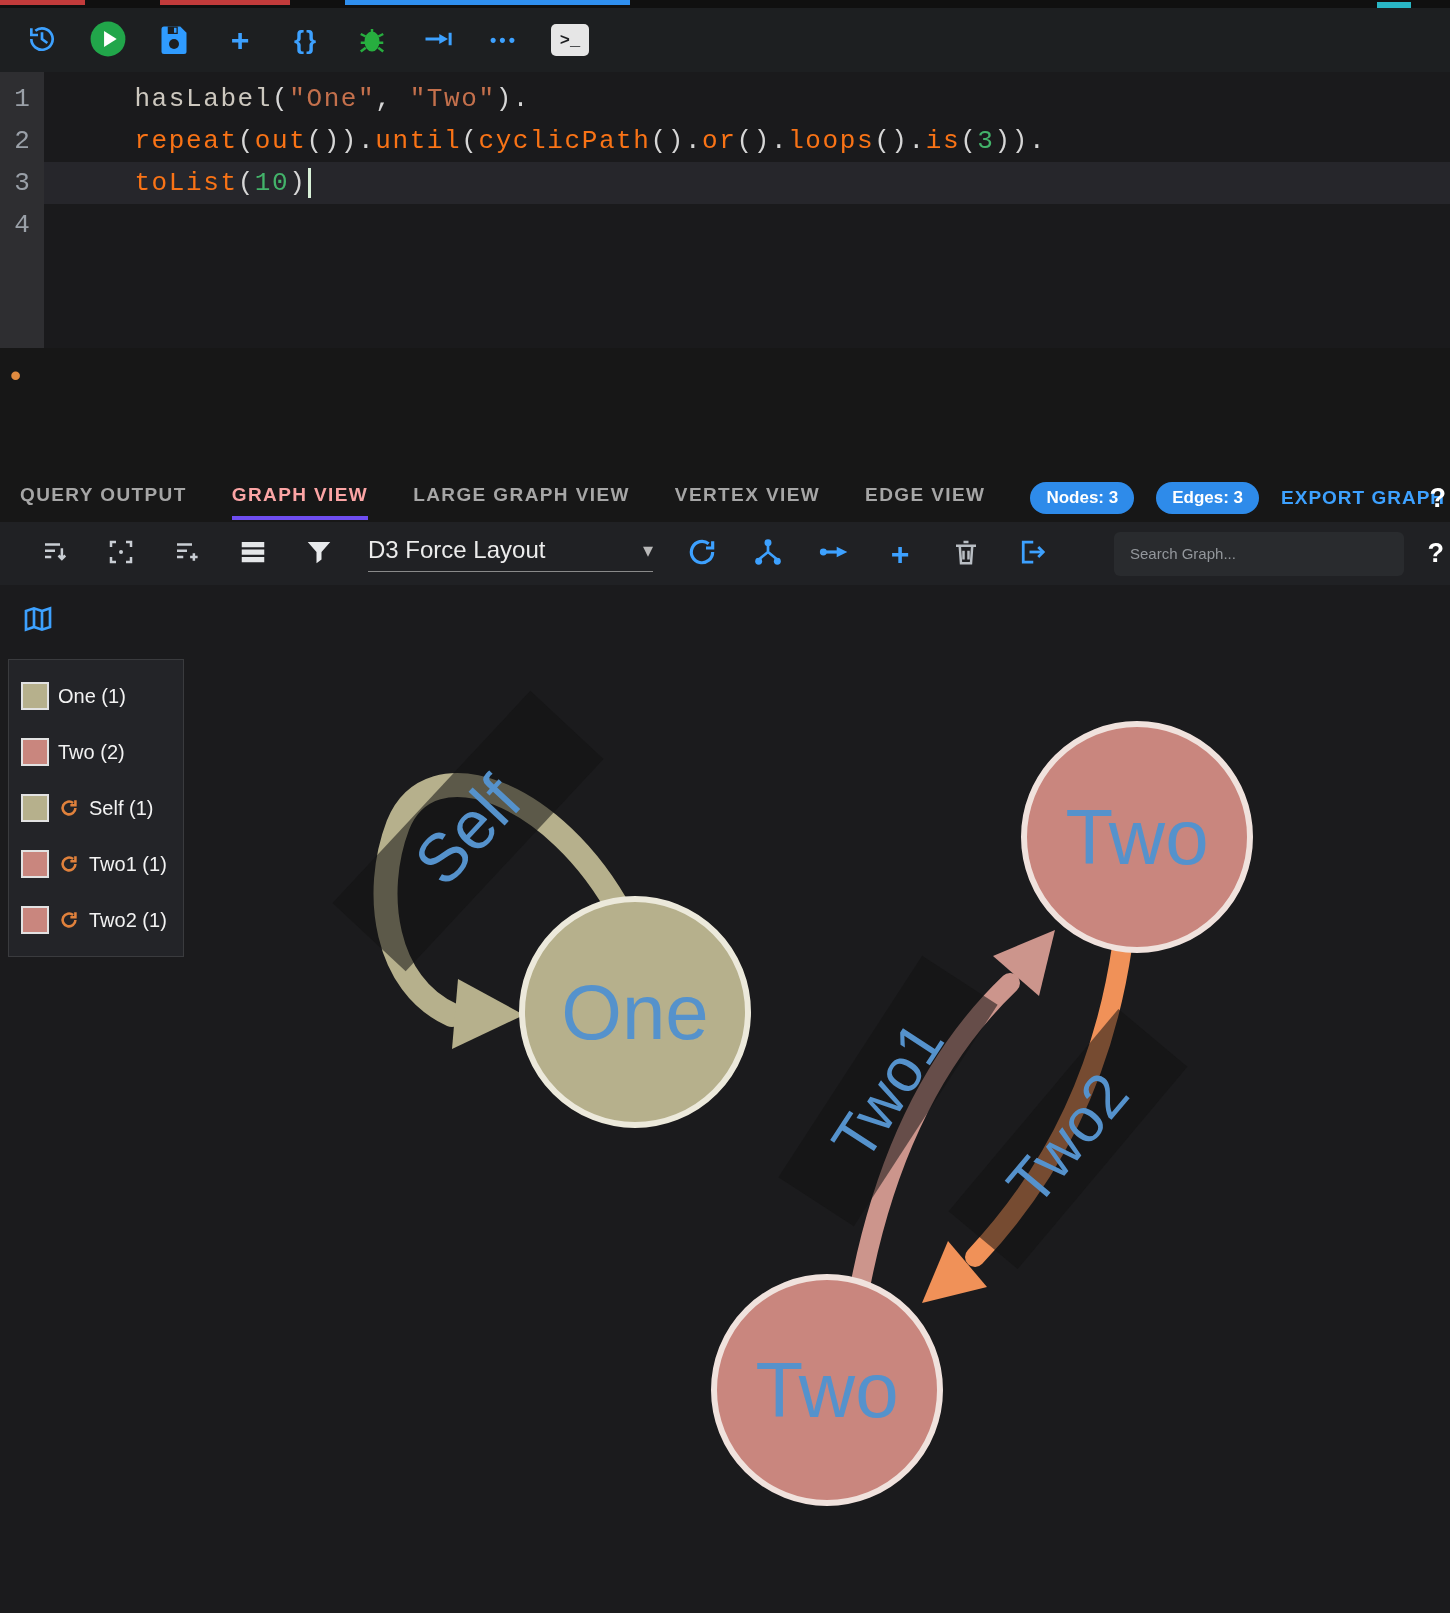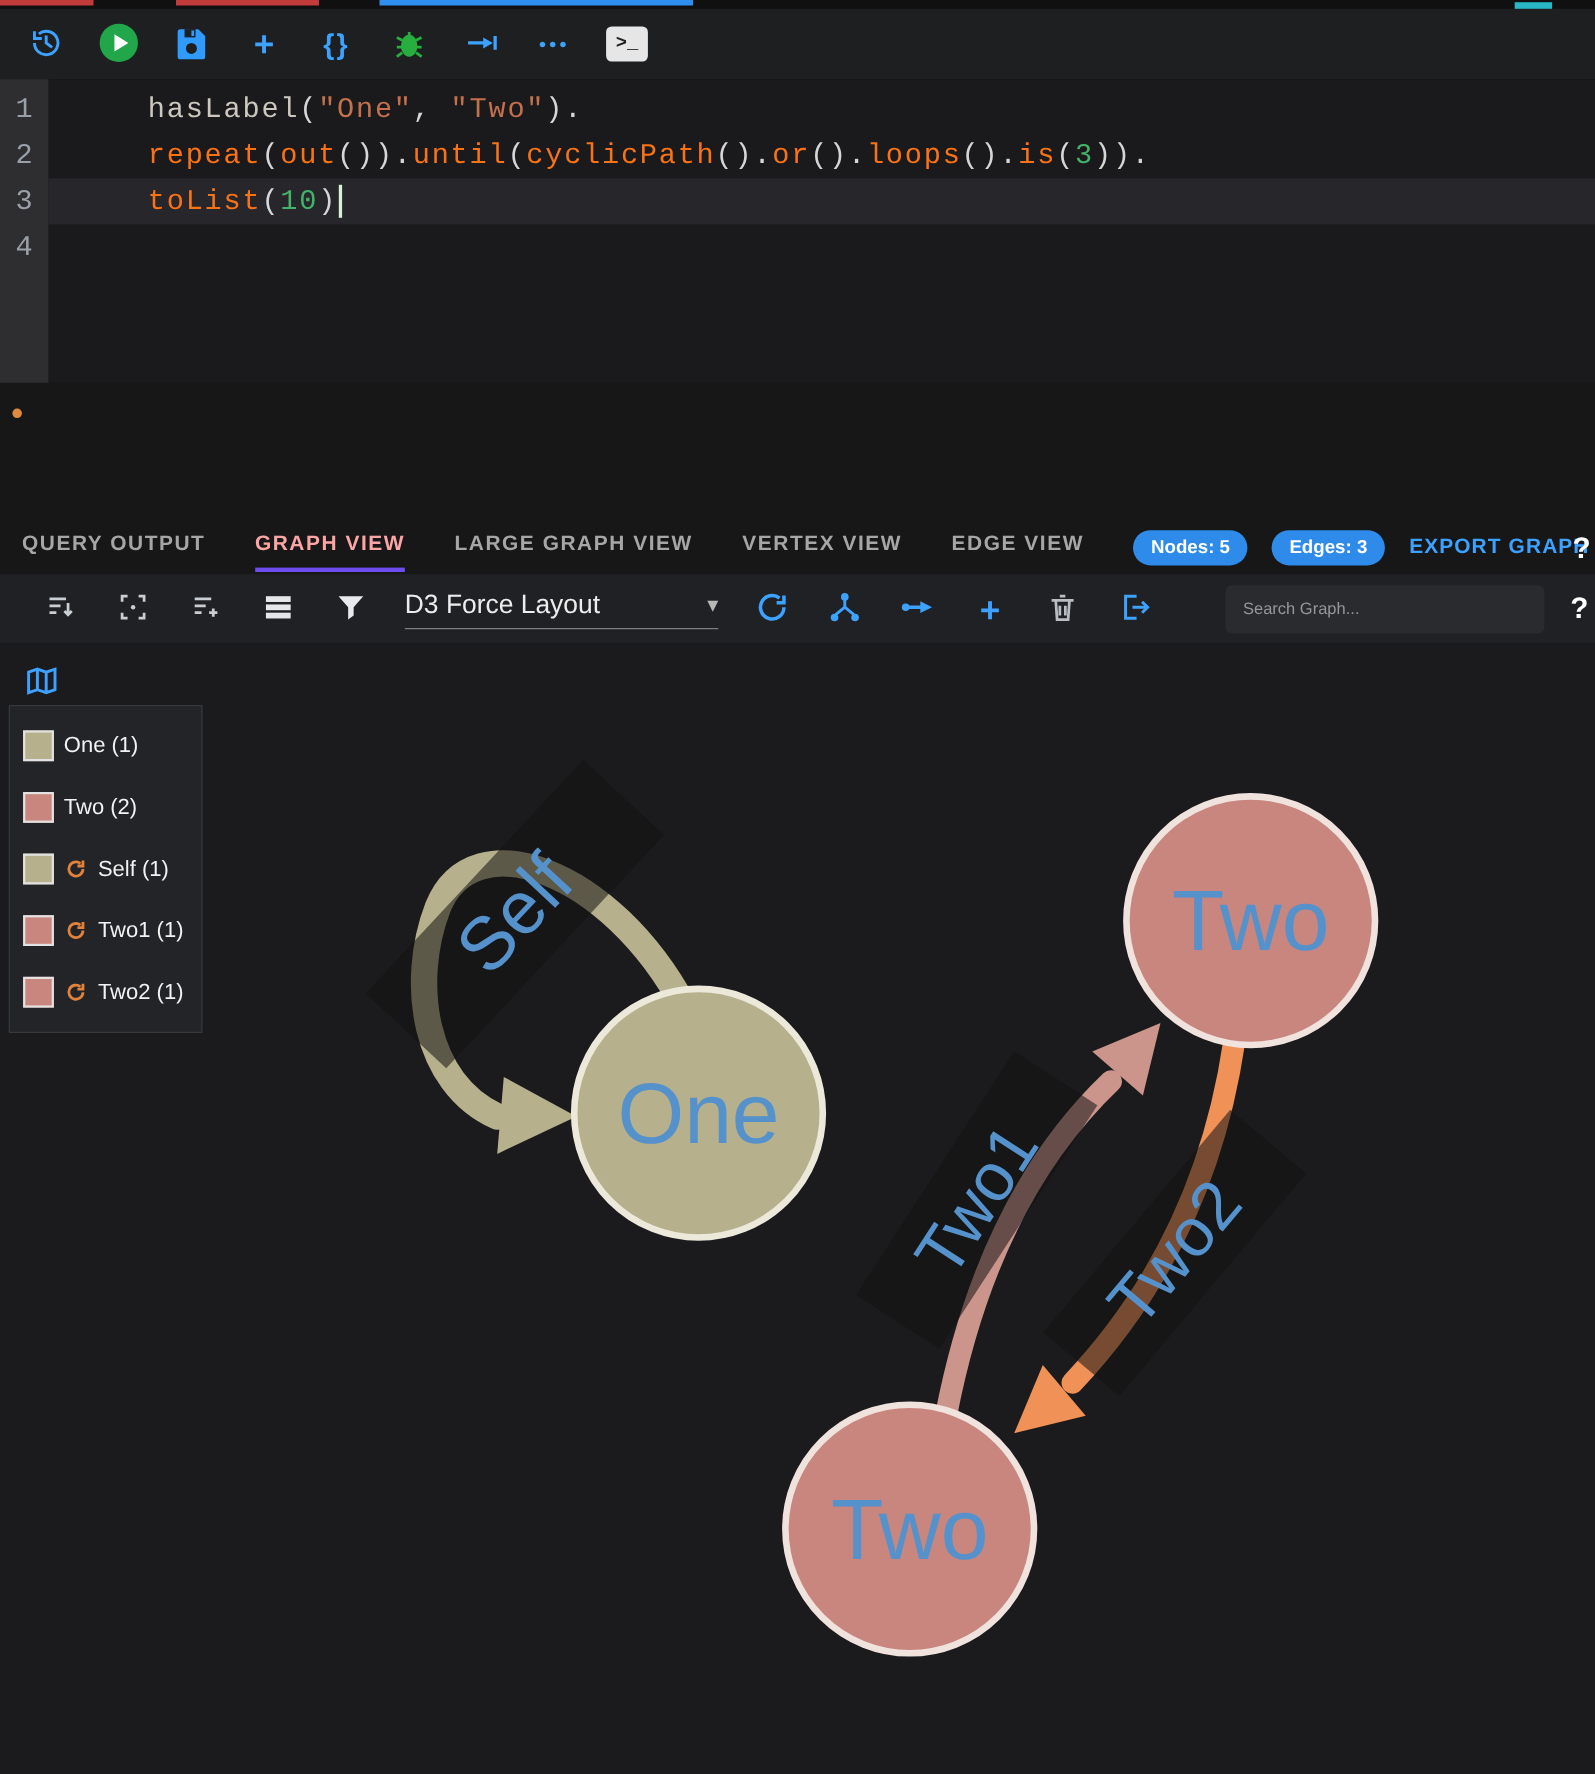--- a/index.html
+++ b/index.html
@@ -77,21 +77,21 @@
                border:none; border-radius:6px; color:#c9c9c9; font-size:15px; padding:0 16px;
                font-family:"Liberation Sans",sans-serif; }
   .search-in::placeholder { color:#93979c; }
   .gb-help { position:absolute; right:6px; color:#fff; font-weight:bold; font-size:27px; cursor:pointer; }
 
   
   .canvas { position:absolute; top:585px; left:0; width:1450px; height:1028px; background:#1b1b1d; }
   .graph-svg { position:absolute; top:0; left:0; }
   .map-btn { position:absolute; top:18px; left:22px; background:none; border:none; cursor:pointer; }
 
-  .legend { position:absolute; top:56px; left:8px; width:176px; background:#232428;
+  .legend { position:absolute; top:74px; left:8px; width:176px; background:#232428;
             border:1px solid #3a3b3e; padding:8px 0; z-index:5; }
   .leg-item { display:flex; align-items:center; gap:9px; height:56px; padding-left:12px; cursor:pointer; }
   .swatch { width:28px; height:28px; border:2px solid #e2e2e2; flex:none; }
   .loop-ic { display:flex; align-items:center; flex:none; }
   .leg-label { color:#f2f2f2; font-size:20px; white-space:nowrap; }
 
   .edge-self { stroke:#b6b08c; stroke-width:24; fill:none; stroke-linecap:round; }
   .edge-two1 { stroke:#cc958c; stroke-width:20; fill:none; stroke-linecap:round; }
   .edge-two2 { stroke:#f09158; stroke-width:20; fill:none; stroke-linecap:round; }
   .ah-self { fill:#b6b08c; } .ah-two1 { fill:#cc958c; } .ah-two2 { fill:#f09158; }
@@ -190,21 +190,21 @@
 <div class="warning">
   <span class="bullet">•</span>
 </div>
 
 <div class="tabbar">
   <div class="tab">QUERY OUTPUT</div>
   <div class="tab active">GRAPH VIEW</div>
   <div class="tab">LARGE GRAPH VIEW</div>
   <div class="tab">VERTEX VIEW</div>
   <div class="tab">EDGE VIEW</div>
-  <div class="pill">Nodes: 5</div>
+  <div class="pill">Nodes: 3</div>
   <div class="pill">Edges: 3</div>
   <div class="export">EXPORT GRAPH RES</div>
   <div class="help-q">?</div>
 </div>
 
 <div class="graphbar">
   <button class="gbtn">
     <span>
       <svg width="30" height="30" viewBox="0 0 24 24" stroke="#c9ced4" stroke-width="2" fill="none">
         <path d="M4 6h12M4 11h8M4 16h5"></path>

